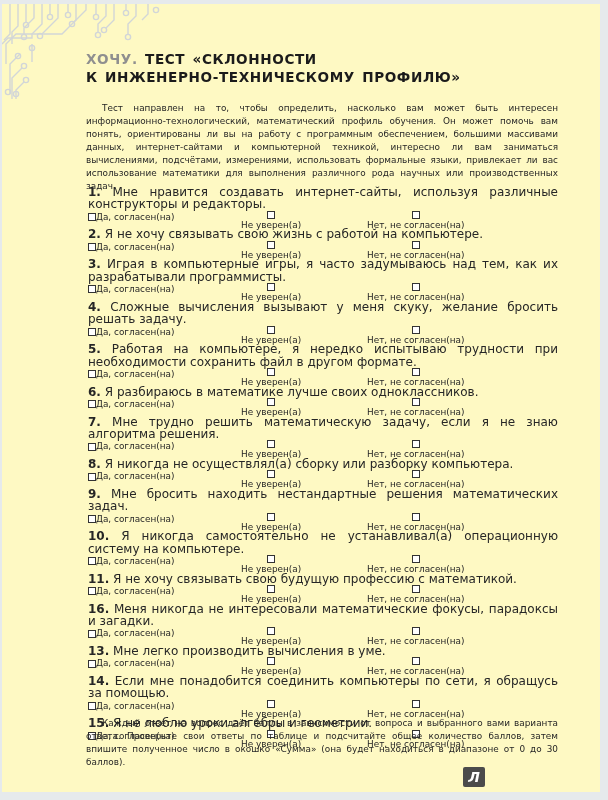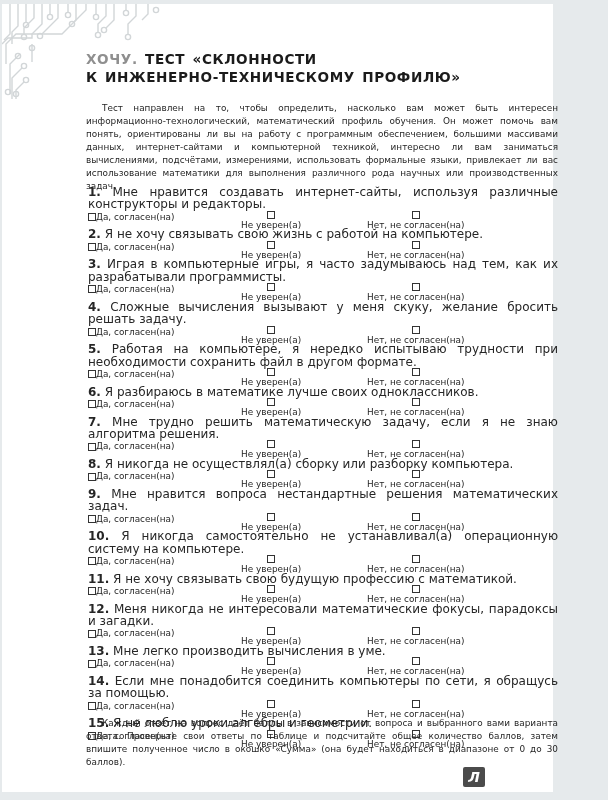--- a/index.html
+++ b/index.html
@@ -4,22 +4,22 @@
 <style>
   html, body { margin: 0; padding: 0; }
   body {
     width: 608px; height: 800px; overflow: hidden;
     background: #e6eaec;
     font-family: "DejaVu Sans", sans-serif;
     color: #1e1e1e;
   }
   .page {
     position: absolute; left: 2px; top: 4px;
-    width: 551px; height: 788px;
-    background: #ffffff;
+    width: 598px; height: 788px;
+    background: #fef9c3;
   }
   .circuit { position: absolute; left: 0; top: 0; width: 170px; height: 95px; }
   .heading {
     position: absolute; left: 84px; top: 46px;
     font-family: "DejaVu Sans", sans-serif;
     font-weight: bold; font-size: 13.6px; line-height: 18px;
     letter-spacing: 0.6px; word-spacing: 2px;
     color: #1b1b1b;
   }
   .heading .pre { color: #8f8f8f; font-weight: bold; }
@@ -251,21 +251,21 @@
             <span class="box"></span>
             <span>Не уверен(а)</span>
           </label>
           <label class="opt o3">
             <span class="box"></span>
             <span>Нет, не согласен(на)</span>
           </label>
         </div>
       </div>
       <div class="q">
-        <div class="q-text"><span class="q-num">9.</span> <span>Мне нравится вопроса нестандартные решения математических задач.</span></div>
+        <div class="q-text"><span class="q-num">9.</span> <span>Мне бросить находить нестандартные решения математических задач.</span></div>
         <div class="opts">
           <label class="opt o1">
             <span class="box"></span>
             <span>Да, согласен(на)</span>
           </label>
           <label class="opt o2">
             <span class="box"></span>
             <span>Не уверен(а)</span>
           </label>
           <label class="opt o3">
@@ -302,21 +302,21 @@
             <span class="box"></span>
             <span>Не уверен(а)</span>
           </label>
           <label class="opt o3">
             <span class="box"></span>
             <span>Нет, не согласен(на)</span>
           </label>
         </div>
       </div>
       <div class="q">
-        <div class="q-text"><span class="q-num">12.</span> <span>Меня никогда не интересовали математические фокусы, парадоксы и загадки.</span></div>
+        <div class="q-text"><span class="q-num">16.</span> <span>Меня никогда не интересовали математические фокусы, парадоксы и загадки.</span></div>
         <div class="opts">
           <label class="opt o1">
             <span class="box"></span>
             <span>Да, согласен(на)</span>
           </label>
           <label class="opt o2">
             <span class="box"></span>
             <span>Не уверен(а)</span>
           </label>
           <label class="opt o3">

